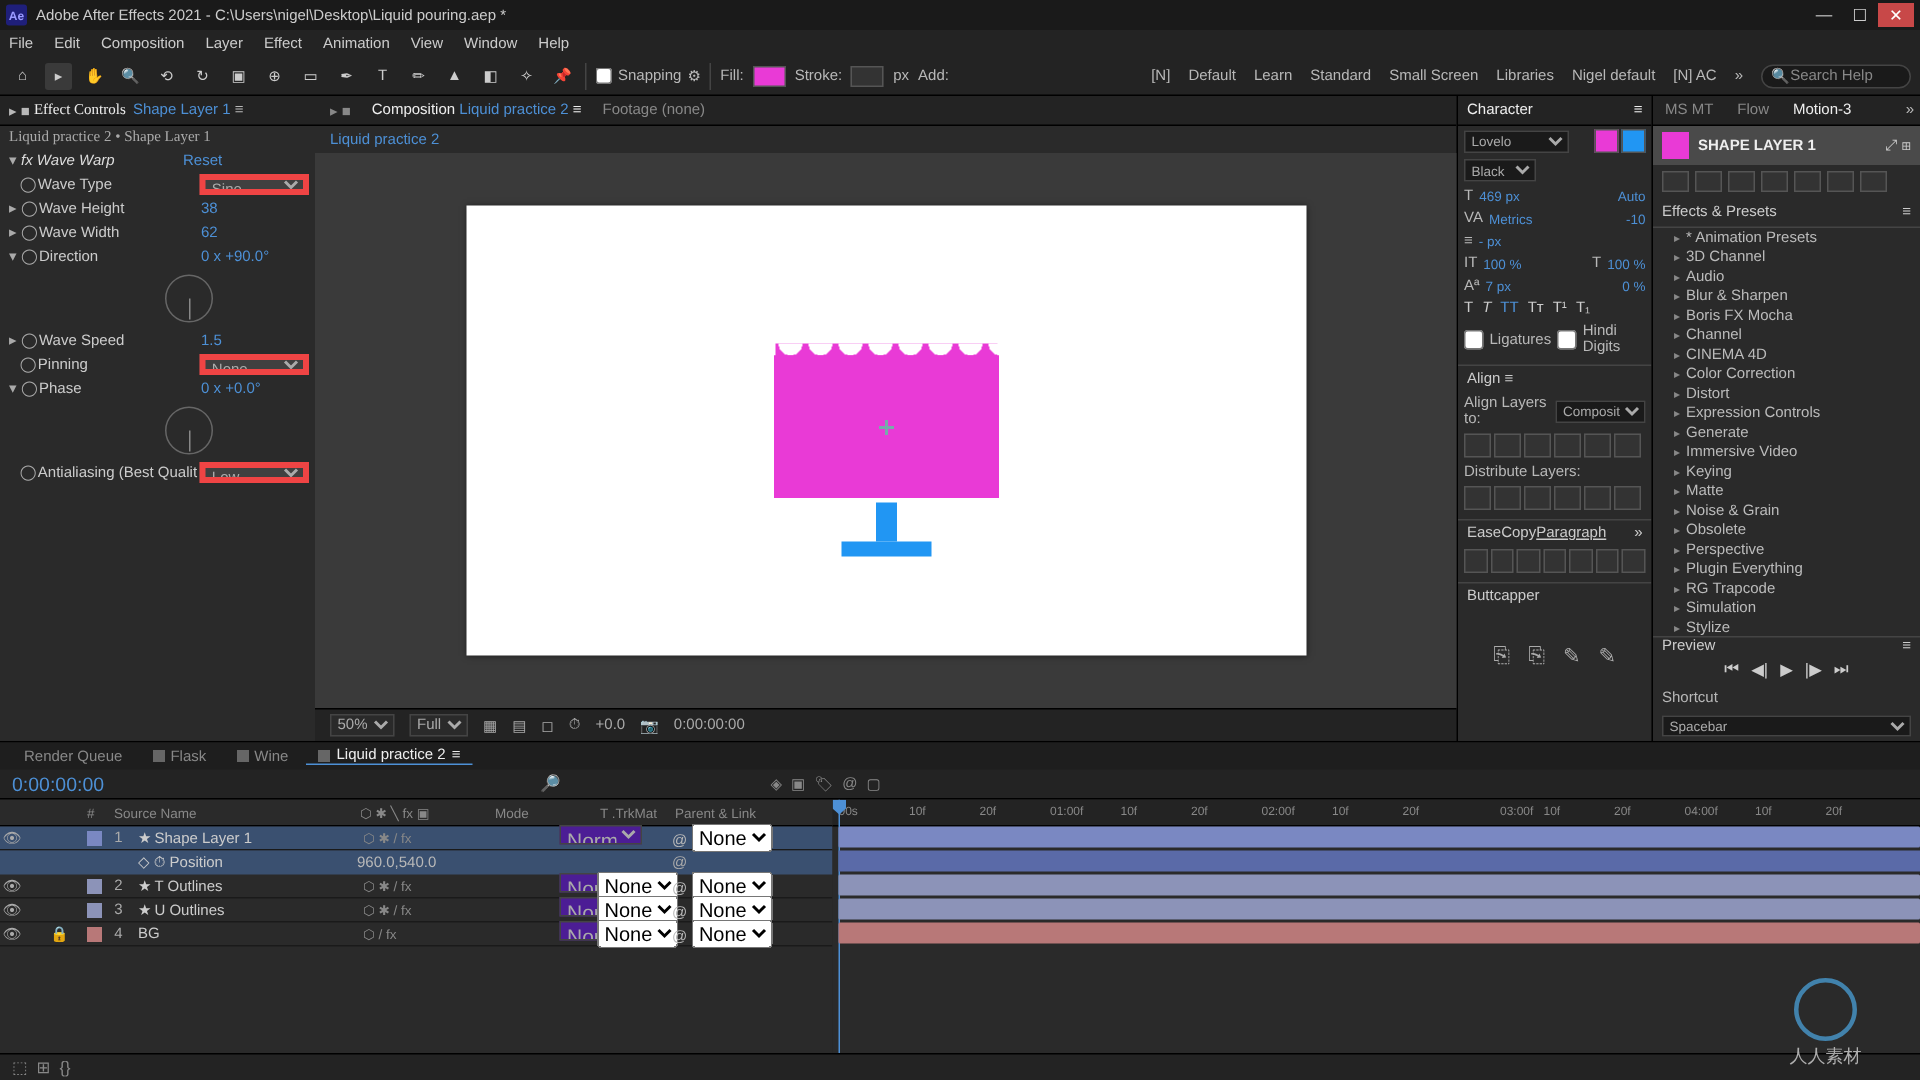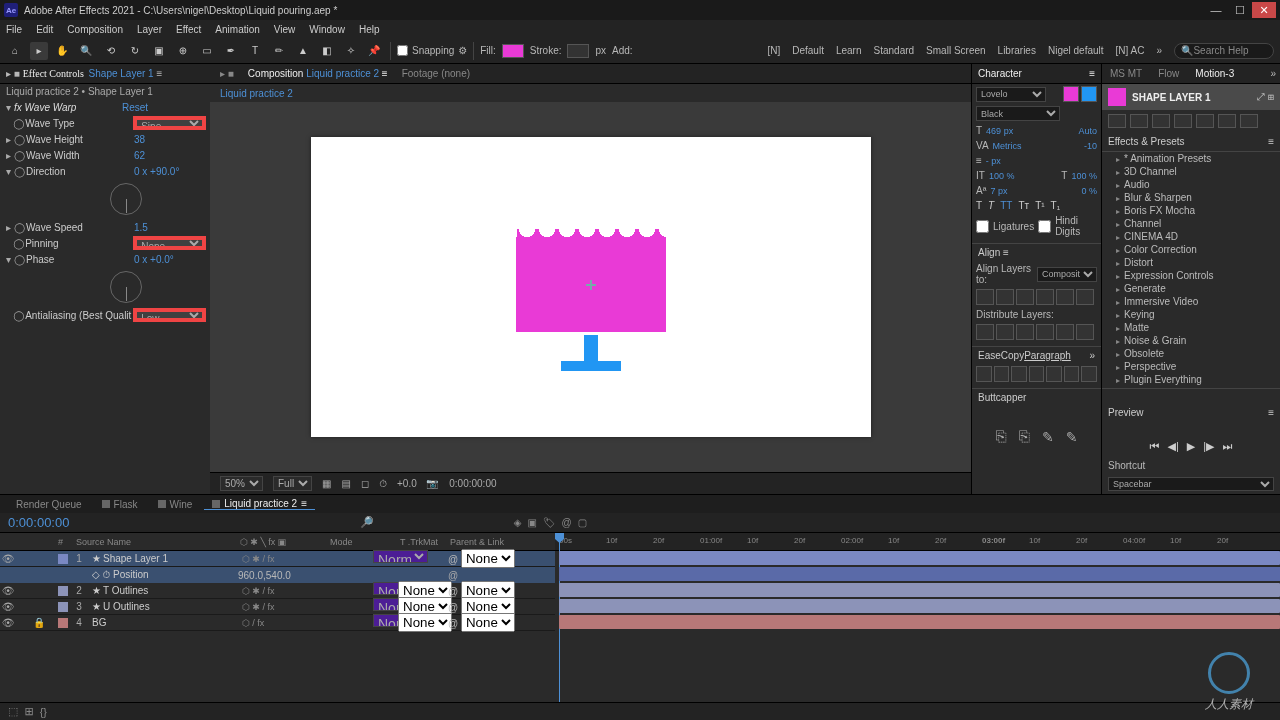--- a/index.html
+++ b/index.html
@@ -23,21 +23,21 @@
 .toolbar .swatch { width:22px; height:14px; border:1px solid #555; }
 .toolbar .right { margin-left:auto; display:flex; align-items:center; gap:12px; }
 .toolbar .searchbox { width:100px; height:16px; background:#1a1a1a; border:1px solid #444; border-radius:8px; display:flex; align-items:center; padding:0 6px; color:#888; }
 
 .main { display:flex; height:430px; }
 
 .left-panel { width:210px; background:#2a2a2a; display:flex; flex-direction:column; }
 .panel-tab { height:20px; background:#232323; display:flex; align-items:center; padding:0 6px; font-size:10px; border-bottom:1px solid #000; }
 .panel-tab .active { color:#eee;font-family:Liberation Serif, serif; }
 .panel-tab .layername { color:#4d90d6; margin-left:2px; }
-.panel-header { padding:2px 6px; font-size:10px; color:#aaa; }
+.panel-header { padding:2px 6px; font-size:10px; color:#aaa;font-family:Liberation Serif, serif; }
 .fx-row { display:flex; align-items:center; padding:1px 4px 1px 6px; height:16px; }
 .fx-row .name { flex:0 0 108px; color:#ccc; }
 .fx-row .name.ital { font-style:italic; }
 .fx-row .val { color:#4d90d6; cursor:pointer; flex:1; }
 .fx-row select { background:#404040; color:#aaa; border:4px solid #ef4444; font-size:10px; width:80px; height:14px; }
 .fx-row .tri { width:8px; color:#aaa; }
 .fx-row .stopwatch { width:10px; color:#aaa; margin-right:2px; }
 .dial { width:32px; height:32px; border:1px solid #666; border-radius:50%; margin:4px 0 4px 110px; position:relative; }
 .dial:after { content:""; position:absolute; left:50%; top:50%; width:1px; height:14px; background:#888; transform-origin:top; }
 
@@ -80,21 +80,21 @@
 .fx-panel .toprow .tab.active { color:#eee; }
 .fx-panel .shapelayer { height:26px; background:#4a4a4a; display:flex; align-items:center; padding:0 6px; gap:6px; }
 .fx-panel .shapelayer .sq { width:18px; height:18px; background:#e93ad6; }
 .fx-panel .shapelayer .txt { font-weight:bold; color:#eee; font-size:10px; }
 .fx-panel .mini-icons { display:flex; gap:4px; padding:4px 6px; }
 .fx-panel .mini-icons div { width:18px; height:14px; background:#333; border:1px solid #555; }
 .fx-panel .hdr2 { padding:4px 6px; color:#ccc; font-size:10px; border-bottom:1px solid #444; display:flex; align-items:flex-end; }
 .fx-panel .list { overflow:auto; flex:1; }
 .fx-panel .list .item { padding:1px 4px 1px 14px; font-size:10px; color:#bbb; cursor:pointer; }
 .fx-panel .list .item:before { content:"▸"; color:#888; margin-right:4px; font-size:8px; }
-.fx-panel .prev-hdr { padding:18px 6px; color:#ccc; font-size:10px; border-top:1px solid #444; display:flex; align-items:center; }
+.fx-panel .prev-hdr { padding:0 6px; color:#ccc; font-size:10px; border-top:1px solid #444; display:flex; align-items:center; }
 .fx-panel .transport { display:flex; justify-content:center; gap:8px; padding:4px; font-size:11px; color:#ccc; }
 .fx-panel .transport span { cursor:pointer; }
 
 .bottom { height:226px; background:#232323; display:flex; flex-direction:column; border-top:1px solid #000; }
 .bottom .tabs { height:18px; background:#1e1e1e; display:flex; align-items:center; gap:4px; padding:0 8px; font-size:10px; }
 .bottom .tabs .tab { padding:0 8px; color:#888; cursor:pointer; display:flex; align-items:center; gap:4px; }
 .bottom .tabs .tab.active { color:#eee; border-bottom:1px solid #4d90d6; }
 .bottom .tabs .sq { width:8px; height:8px; background:#666; }
 .bottom .header-row { height:20px; display:flex; align-items:center; border-bottom:1px solid #000; }
 .bottom .timecode { color:#4d90d6; font-size:13px; padding:0 8px; width:80px; }
@@ -123,21 +123,21 @@
 .bottom .ruler .tick { position:absolute; top:3px; }
 .bottom .playhead { position:absolute; top:0; bottom:0; width:1px; background:#4d90d6; left:4px; }
 .bottom .playhead:before { content:""; position:absolute; top:0; left:-4px; width:9px; height:10px; background:#4d90d6; clip-path:polygon(0 0,100% 0,100% 60%,50% 100%,0 60%); }
 .bottom .bar { position:absolute; height:14px; border-radius:1px; }
 .bottom .bar1 { background:#7a88c2; top:18px; left:4px; right:0; }
 .bottom .bar1b { background:#5a6aa8; top:34px; left:4px; right:0; height:14px; position:absolute; }
 .bottom .bar2 { background:#8c93b8; top:50px; left:4px; right:0; }
 .bottom .bar3 { background:#8c93b8; top:66px; left:4px; right:0; }
 .bottom .bar4 { background:#b87878; top:82px; left:4px; right:0; }
 .bottom .footer-icons { height:18px; background:#232323; display:flex; align-items:center; padding:0 8px; gap:6px; font-size:11px; color:#888; border-top:1px solid #000; }
-.watermark { position:absolute; right:6px; bottom:18px; width:90px; height:50px; opacity:.75; pointer-events:none;font-style:italic; }
+.watermark { position:absolute; right:18px; bottom:18px; width:90px; height:50px; opacity:.75; pointer-events:none; }
 .watermark .circ { width:42px; height:42px; border:3px solid #4aa0d8; border-radius:50%; position:relative; margin:0 auto; }
 .watermark .txt { color:#ddd; font-size:12px; text-align:center; margin-top:2px; }
 </style>
 </head>
 <body>
 
 <div class="titlebar">
   <div class="ae-icon">Ae</div>
   <span>Adobe After Effects 2021 - C:\Users\nigel\Desktop\Liquid pouring.aep *</span>
   <div class="winbtns">
@@ -304,21 +304,21 @@
           <span style="margin-left:auto">≡</span>
         </div>
       <div class="row">
         <select style="width:70px"><option>Lovelo</option></select>
         <div class="colorsw">
           <div class="sw" style="background:#e93ad6"></div>
           <div class="sw" style="background:#2196f3"></div>
         </div>
       </div>
       <div class="row">
-          <select style="width:84px"><option>Black</option></select>
+          <select style="width:48px"><option>Black</option></select>
         </div>
       <div class="row">
           <span>T</span>
           <span class="blueval">469 px</span>
           <span style="margin-left:auto" class="blueval">Auto</span>
         </div>
       <div class="row">
           <span>VA</span>
           <span class="blueval">Metrics</span>
           <span style="margin-left:auto" class="blueval">-10</span>
@@ -579,21 +579,21 @@
       <div class="ruler" id="ruler">
           <span class="tick" style="left: 4px;">00s</span>
           <span class="tick" style="left: 51px;">10f</span>
           <span class="tick" style="left: 98px;">20f</span>
           <span class="tick" style="left: 145px;">01:00f</span>
           <span class="tick" style="left: 192px;">10f</span>
           <span class="tick" style="left: 239px;">20f</span>
           <span class="tick" style="left: 286px;">02:00f</span>
           <span class="tick" style="left: 333px;">10f</span>
           <span class="tick" style="left: 380px;">20f</span>
-          <span class="tick" style="left: 427px; font-weight: bold;">03:00f</span>
+          <span class="tick" style="left: 445px;">03:00f</span>
           <span class="tick" style="left: 474px;">10f</span>
           <span class="tick" style="left: 521px;">20f</span>
           <span class="tick" style="left: 568px;">04:00f</span>
           <span class="tick" style="left: 615px;">10f</span>
           <span class="tick" style="left: 662px;">20f</span>
           <span class="tick" style="left: 709px; margin-left: 25px;">05:0</span>
         </div>
       <div class="playhead"></div>
       <div class="bar bar1"></div>
       <div class="bar1b"></div>

